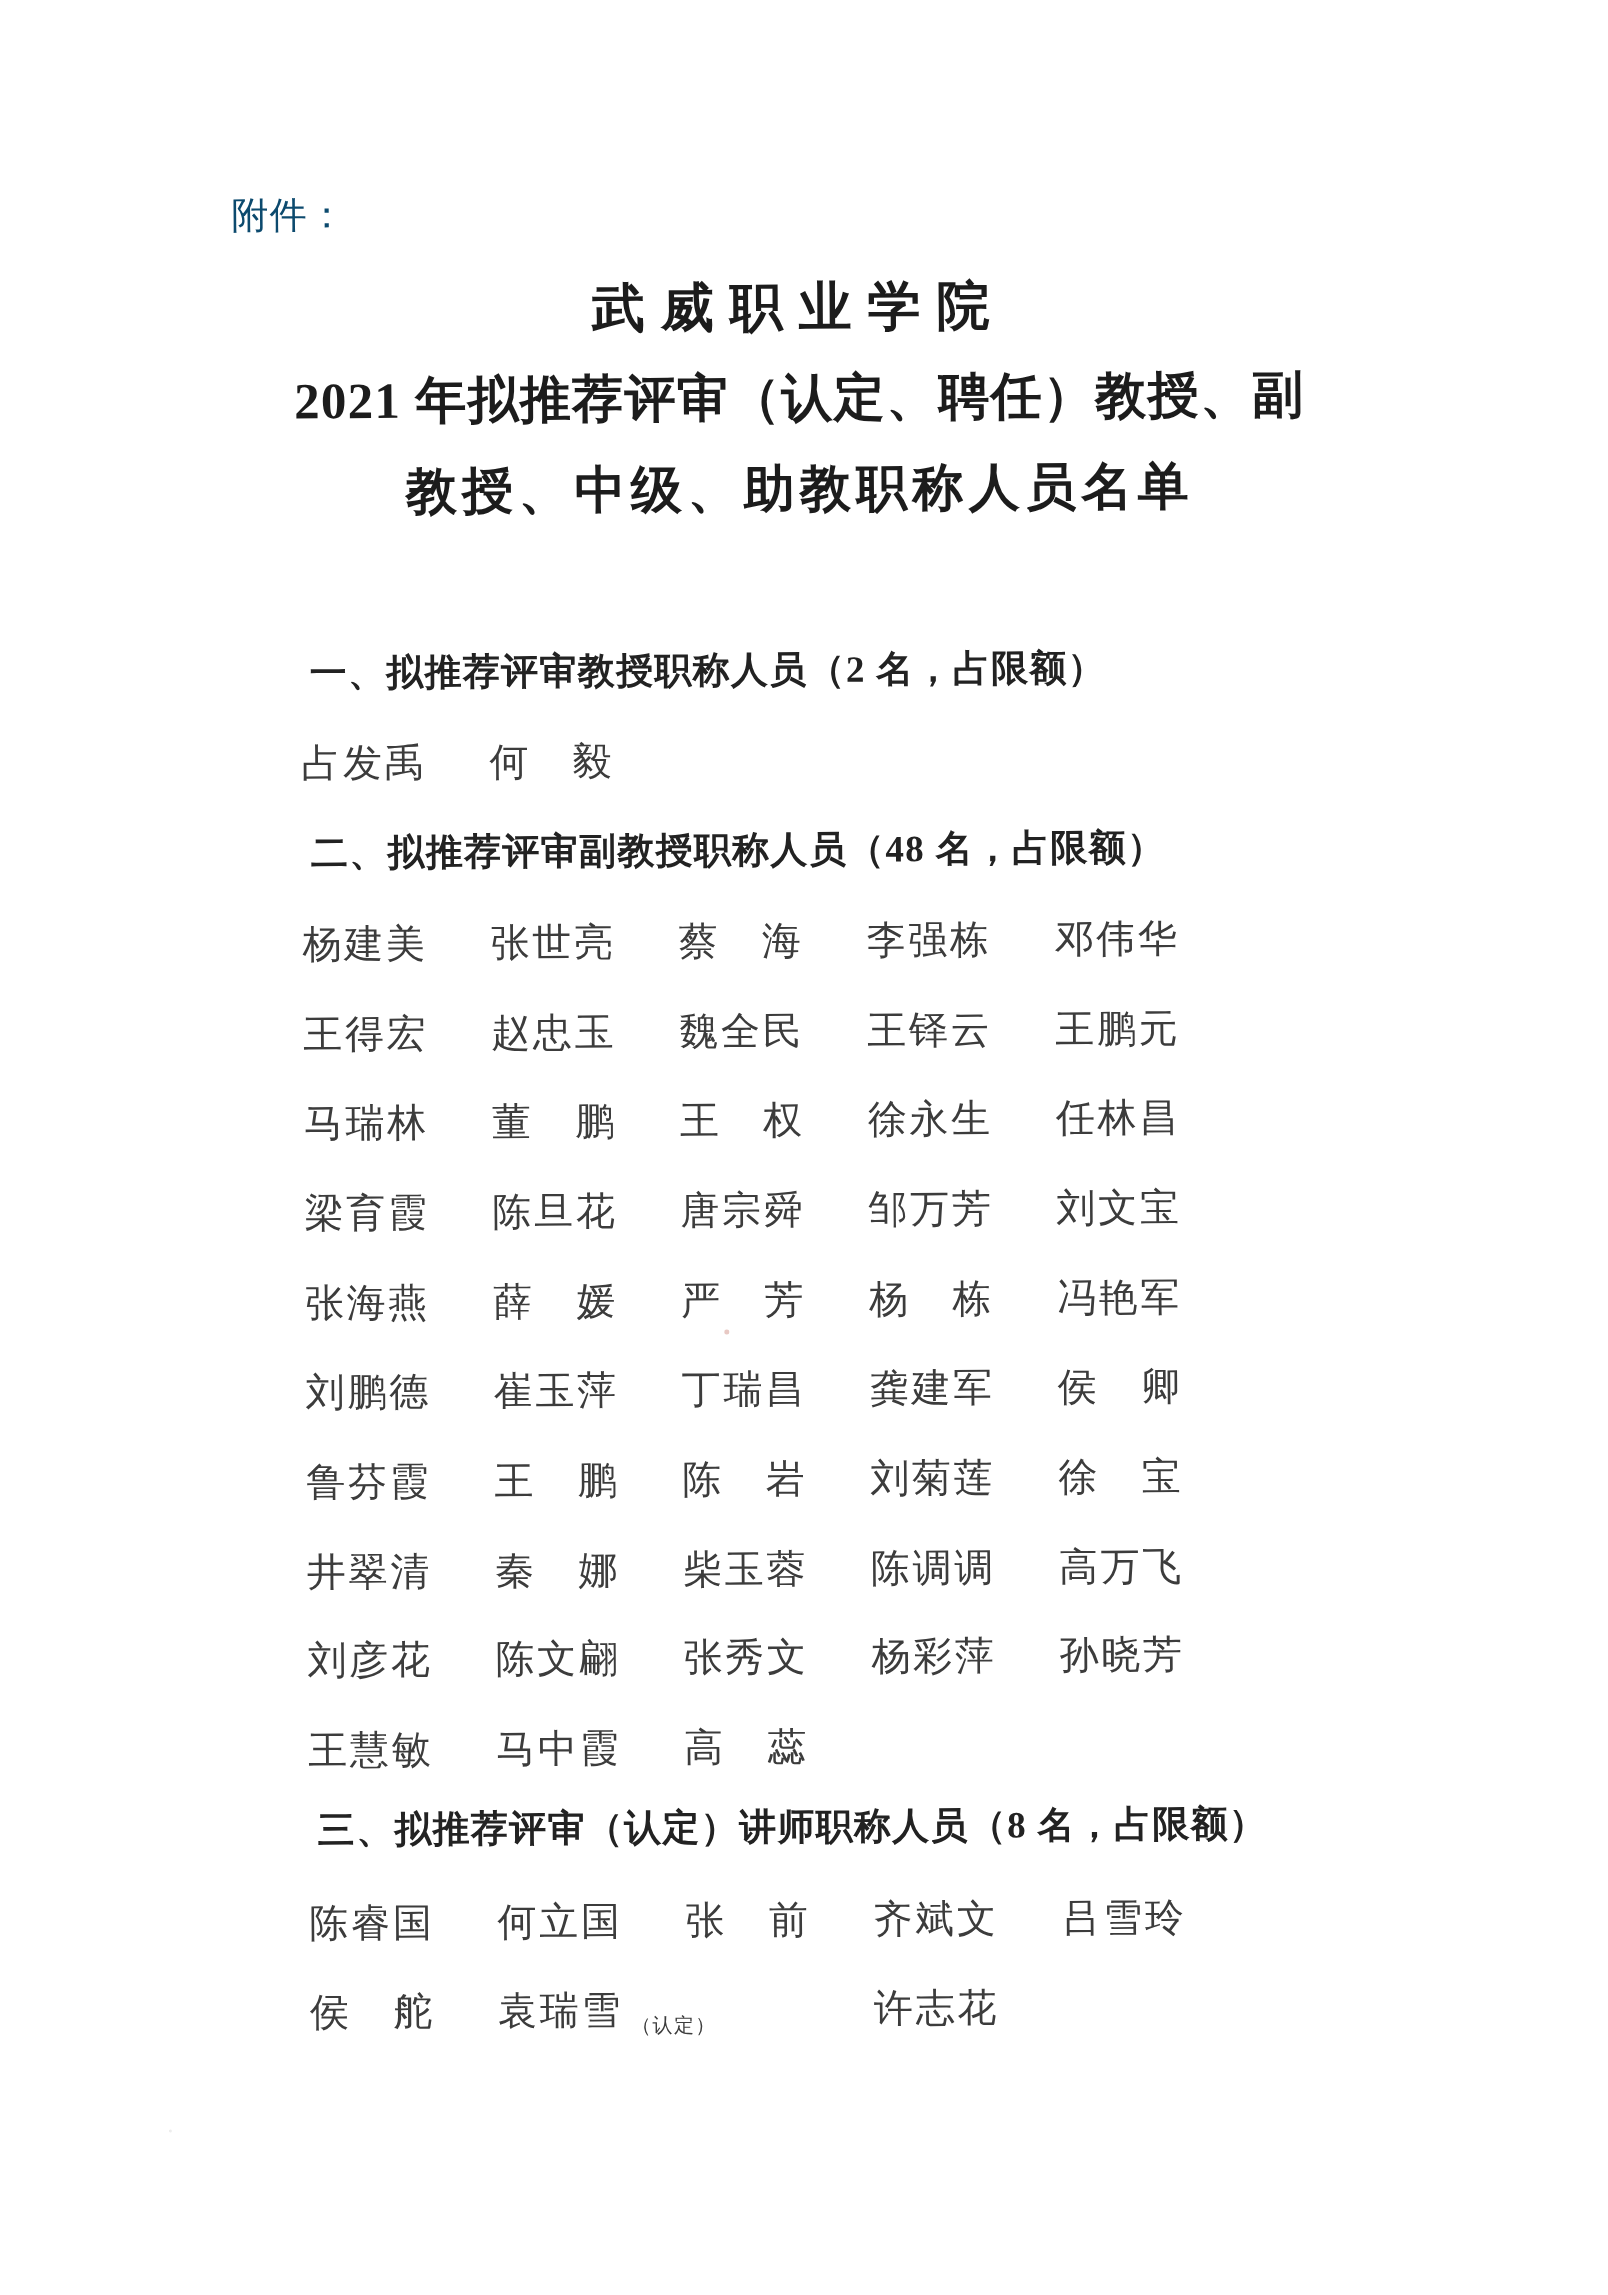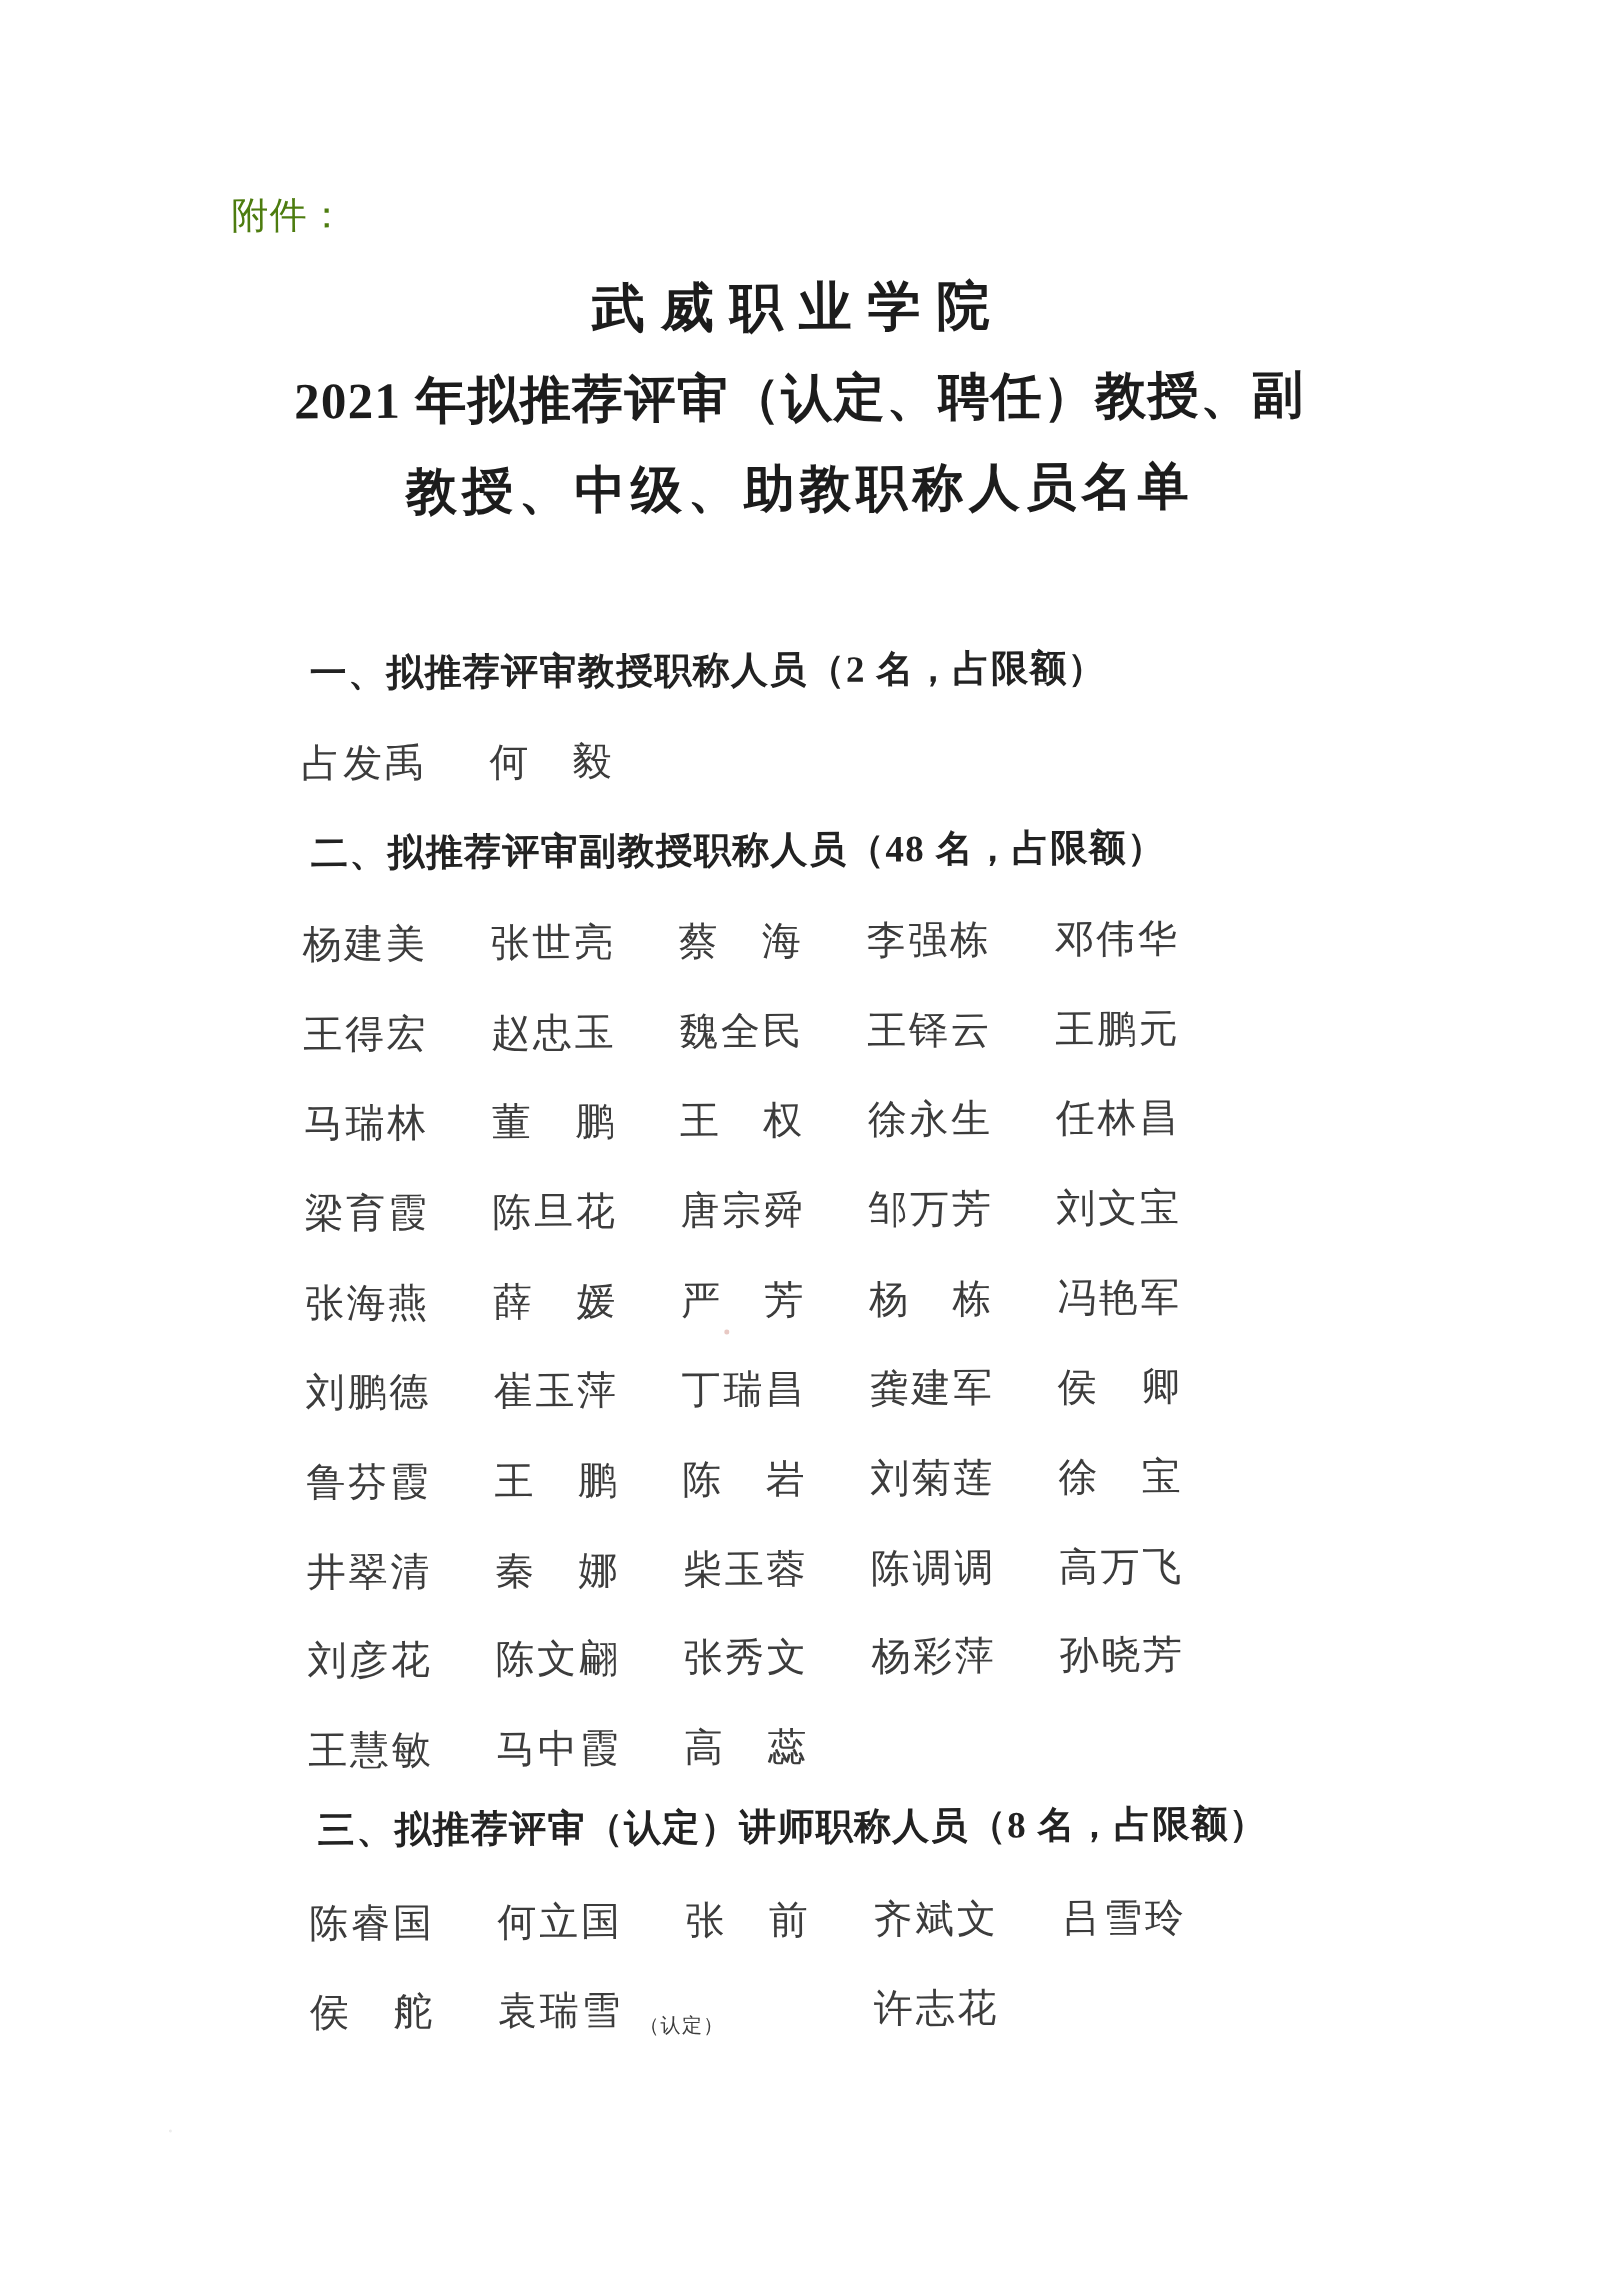--- a/index.html
+++ b/index.html
@@ -18,21 +18,21 @@
     position: absolute;
     inset: 0;
     transform: rotate(-0.4deg);
     transform-origin: 50% 50%;
   }
   .attachment {
     position: absolute;
     top: 187px;
     left: 238px;
     font-size: 37px;
-    color: #4d7c0f;
+    color: #0c4a6e;
     letter-spacing: 1.3px;
   }
   .title-line {
     position: absolute;
     left: 0;
     width: 100%;
     text-align: center;
     font-weight: bold;
     color: #1c1c1c;
     white-space: pre;
@@ -75,21 +75,21 @@
   .r-s2-9  { top: 1720px; }
   .r-s3-0  { top: 1893px; }
   .r-s3-1  { top: 1982px; }
   .name-cell { white-space: pre; }
   .cert-note {
     font-size: 20px;
     letter-spacing: 1.3px;
     color: #3c3c3c;
     position: relative;
     top: 9.4px;
-    margin-left: 16px;
+    margin-left: 8px;
   }
   .scan-speck {
     position: absolute;
     border-radius: 50%;
   }
   .speck-1 { top: 1329px; left: 723px; width: 4.7px; height: 4.7px; background: #e8c9c4; }
   .speck-2 { top: 2125px; left: 162px;  width: 3.3px; height: 3.3px; background: #ededed; }
 </style>
 </head>
 <body>

